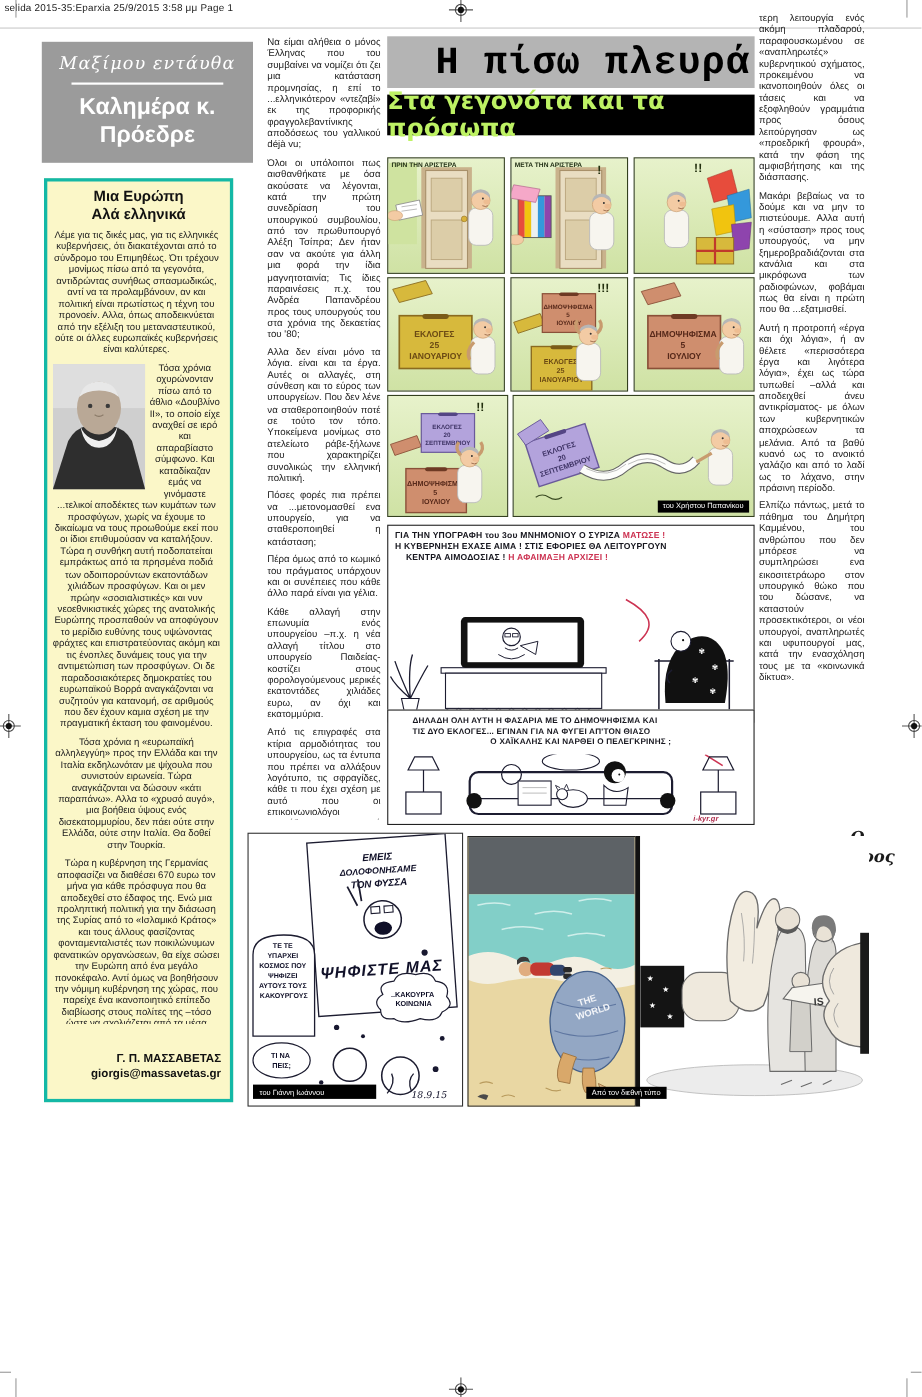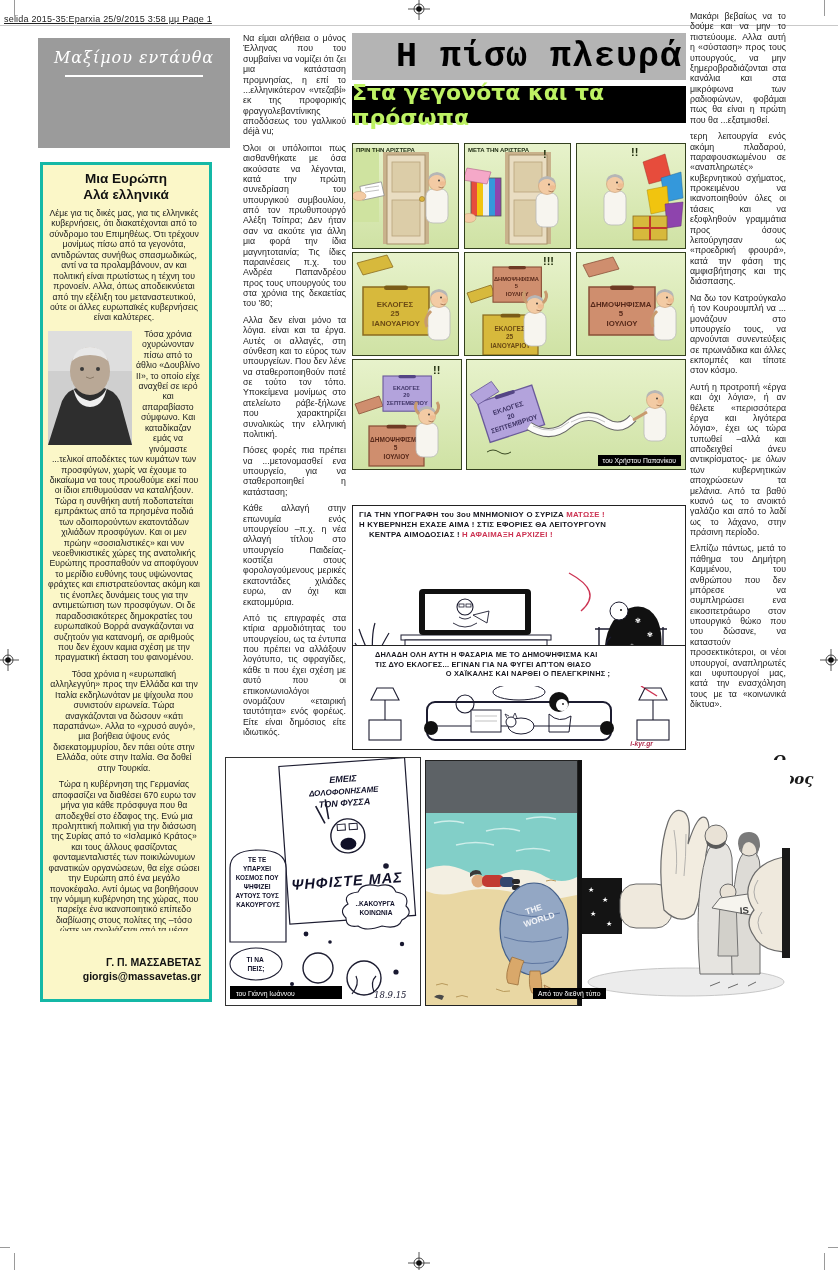--- a/index.html
+++ b/index.html
@@ -1,20 +1,20 @@
 <!DOCTYPE html>
 <html><head>
 <meta charset="utf-8">
 <style>
   html,body{margin:0;padding:0;background:#ffffff;}
   .page{position:relative;width:838px;height:1270px;background:#fff;overflow:hidden;
         font-family:"Liberation Sans",sans-serif;color:#1a1a1a;}
   .abs{position:absolute;}
   
-  .print-header{left:4px;top:14px;font-size:9px;color:#222;letter-spacing:0.2px;text-decoration:underline;}
+  .print-header{left:4px;top:2px;font-size:9px;color:#222;letter-spacing:0.2px;}
   .topline{left:0;top:25px;width:838px;height:1px;background:#c9c9c9;}
   .vmark{width:1px;background:#9a9a9a;}
   .hmark{height:1px;background:#9a9a9a;}
   
   .masthead{left:38px;top:38px;width:192px;height:110px;background:#9b9b9b;text-align:center;}
   .masthead-script{margin-top:10px;font-family:"DejaVu Serif",serif;font-style:italic;
                    font-size:16px;color:#fff;letter-spacing:1px;}
   .masthead-rule{width:138px;height:2px;background:#fff;margin:8px auto 9px auto;}
   .masthead-title{font-size:21px;line-height:1.18;font-weight:bold;color:#fff;}
   
@@ -47,21 +47,21 @@
   .panel{position:absolute;border:1px solid #33401e;box-sizing:border-box;
          background:linear-gradient(#e7f2cb,#cfe2a4);}
   .panel svg{display:block;}
   .panel-label{font-size:6px;font-weight:bold;fill:#1c2a10;}
   .boxlabel{font-size:5.2px;font-weight:bold;text-anchor:middle;}
   .fx{font-size:11px;font-weight:bold;fill:#23300f;}
   .caption-strip{background:#000;color:#fff;font-size:6.8px;line-height:11px;height:11px;
                  padding:0 5px;white-space:nowrap;}
   
   .kyr-box{background:#fff;border:1px solid #222;box-sizing:border-box;}
-  .kyr1{left:352px;top:477px;width:334px;height:180px;margin-top:28px;}
+  .kyr1{left:352px;top:477px;width:334px;height:180px;}
   .kyr2{left:352px;top:645px;width:334px;height:105px;}
   .kyr-text{padding:4px 4px 0 6px;font-size:7.8px;line-height:1.3;letter-spacing:0.2px;
             color:#16161e;font-weight:bold;}
   .kyr-red{color:#cc3352;}
   .kyr-credit{position:absolute;left:50%;transform:translateX(-50%);bottom:-2px;}
   
   .ioannou-box{left:225px;top:757px;width:196px;height:249px;background:#fff;
                border:1px solid #333;box-sizing:border-box;}
   .beach-box{left:425px;top:760px;width:153px;height:246px;border:1px solid #222;
              box-sizing:border-box;background:#e9d7a3;}
@@ -152,20 +152,21 @@
           <tspan x="22" dy="6.5">20</tspan>
           <tspan x="22" dy="6.5">ΣΕΠΤΕΜΒΡΙΟΥ</tspan>
         </text>
       </g>
     </defs>
   </svg>
 
   <div class="abs masthead">
     <div class="masthead-script">Μαξίμου εντάυθα</div>
     <div class="masthead-rule"></div>
+    <div class="masthead-title">Καλημέρα κ. Πρόεδρε</div>
   </div>
 
   <div class="abs left-article">
     <div class="la-inner">
       <div class="la-title">
         <div>Μια Ευρώπη</div>
         <div>Αλά ελληνικά</div>
       </div>
       <p class="la-p">Λέμε για τις δικές μας, για τις ελληνικές κυβερνήσεις, ότι διακατέχονται από το σύνδρομο του Επιμηθέως. Ότι τρέχουν μονίμως πίσω από τα γεγονότα, αντιδρώντας συνήθως σπασμωδικώς, αντί να τα προλαμβάνουν, αν και πολιτική είναι πρωτίστως η τέχνη του προνοείν. Αλλα, όπως αποδεικνύεται από την εξέλιξη του μεταναστευτικού, ούτε οι άλλες ευρωπαϊκές κυβερνήσεις είναι καλύτερες.</p>
       <p class="la-p">
@@ -190,29 +191,29 @@
       <div>Γ. Π. ΜΑΣΣΑΒΕΤΑΣ</div>
       <div>giorgis@massavetas.gr</div>
     </div>
   </div>
 
   <div class="abs col mid-col">
     <p>Να είμαι αλήθεια ο μόνος Έλληνας που του συμβαίνει να νομίζει ότι ζει μια κατάσταση προμνησίας, η επί το ...ελληνικότερον «ντεζαβί» εκ της προφορικής φραγγολεβαντίνικης αποδόσεως του γαλλικού déjà vu;</p>
     <p>Όλοι οι υπόλοιποι πως αισθανθήκατε με όσα ακούσατε να λέγονται, κατά την πρώτη συνεδρίαση του υπουργικού συμβουλίου, από τον πρωθυπουργό Αλέξη Τσίπρα; Δεν ήταν σαν να ακούτε για άλλη μια φορά την ίδια μαγνητοταινία; Τις ίδιες παραινέσεις π.χ. του Ανδρέα Παπανδρέου προς τους υπουργούς του στα χρόνια της δεκαετίας του '80;</p>
     <p>Αλλα δεν είναι μόνο τα λόγια. είναι και τα έργα. Αυτές οι αλλαγές, στη σύνθεση και το εύρος των υπουργείων. Που δεν λένε να σταθεροποιηθούν ποτέ σε τούτο τον τόπο. Υποκείμενα μονίμως στο ατελείωτο ράβε-ξήλωνε που χαρακτηρίζει συνολικώς την ελληνική πολιτική.</p>
     <p>Πόσες φορές πια πρέπει να ...μετονομασθεί ενα υπουργείο, για να σταθεροποιηθεί η κατάσταση;</p>
+    <p>Πέρα όμως από το κωμικό του πράγματος υπάρχουν και οι συνέπειες που κάθε άλλο παρά είναι για γέλια.</p>
     <p>Κάθε αλλαγή στην επωνυμία ενός υπουργείου –π.χ. η νέα αλλαγή τίτλου στο υπουργείο Παιδείας- κοστίζει στους φορολογούμενους μερικές εκατοντάδες χιλιάδες ευρω, αν όχι και εκατομμύρια.</p>
     <p>Από τις επιγραφές στα κτίρια αρμοδιότητας του υπουργείου, ως τα έντυπα που πρέπει να αλλάξουν λογότυπο, τις σφραγίδες, κάθε τι που έχει σχέση με αυτό που οι επικοινωνιολόγοι ονομάζουν «εταιρική ταυτότητα» ενός φορέως. Είτε είναι δημόσιος είτε ιδιωτικός.</p>
 
   </div>
 
   <div class="abs col right-col">
+    <p>τερη λειτουργία ενός ακόμη πλαδαρού, παραφουσκωμένου σε «αναπληρωτές» κυβερνητικού σχήματος, προκειμένου να ικανοποιηθούν όλες οι τάσεις και να εξοφληθούν γραμμάτια προς όσους λειτούργησαν ως «προεδρική φρουρά», κατά την φάση της αμφισβήτησης και της διάσπασης.</p>
     <p>Μακάρι βεβαίως να το δούμε και να μην το πιστεύουμε. Αλλα αυτή η «σύσταση» προς τους υπουργούς, να μην ξημεροβραδιάζονται στα κανάλια και στα μικρόφωνα των ραδιοφώνων, φοβάμαι πως θα είναι η πρώτη που θα ...εξατμισθεί.</p>
-    <p>τερη λειτουργία ενός ακόμη πλαδαρού, παραφουσκωμένου σε «αναπληρωτές» κυβερνητικού σχήματος, προκειμένου να ικανοποιηθούν όλες οι τάσεις και να εξοφληθούν γραμμάτια προς όσους λειτούργησαν ως «προεδρική φρουρά», κατά την φάση της αμφισβήτησης και της διάσπασης.</p>
-    <p>Να δω τον Κατρούγκαλο ή τον Κουρουμπλή να ... μονάζουν στο υπουργείο τους, να αρνούνται συνεντεύξεις σε πρωινάδικα και άλλες εκπομπές και τίποτε στον κόσμο.</p>
     <p>Αυτή η προτροπή «έργα και όχι λόγια», ή αν θέλετε «περισσότερα έργα και λιγότερα λόγια», έχει ως τώρα τυπωθεί –αλλά και αποδειχθεί άνευ αντικρίσματος- με όλων των κυβερνητικών αποχρώσεων τα μελάνια. Από τα βαθύ κυανό ως το ανοικτό γαλάζιο και από το λαδί ως το λάχανο, στην πράσινη περίοδο.</p>
     <p>Ελπίζω πάντως, μετά το πάθημα του Δημήτρη Καμμένου, του ανθρώπου που δεν μπόρεσε να συμπληρώσει ενα εικοσιτετράωρο στον υπουργικό θώκο που του δώσανε, να καταστούν προσεκτικότεροι, οι νέοι υπουργοί, αναπληρωτές και υφυπουργοί μας, κατά την ενασχόληση τους με τα «κοινωνικά δίκτυα».</p>
 
   </div>
   <div class="abs right-sig">Ο οπισθογράφος</div>
 
   <div class="abs headline-box">
     <span class="headline-text">Η πίσω πλευρά</span>
   </div>
   <div class="abs subhead-box">

